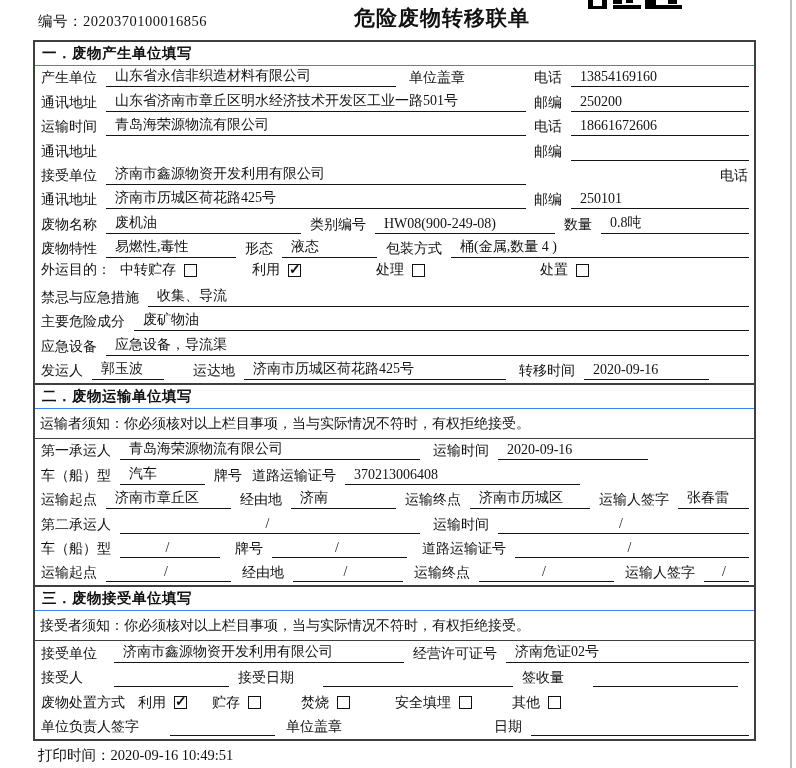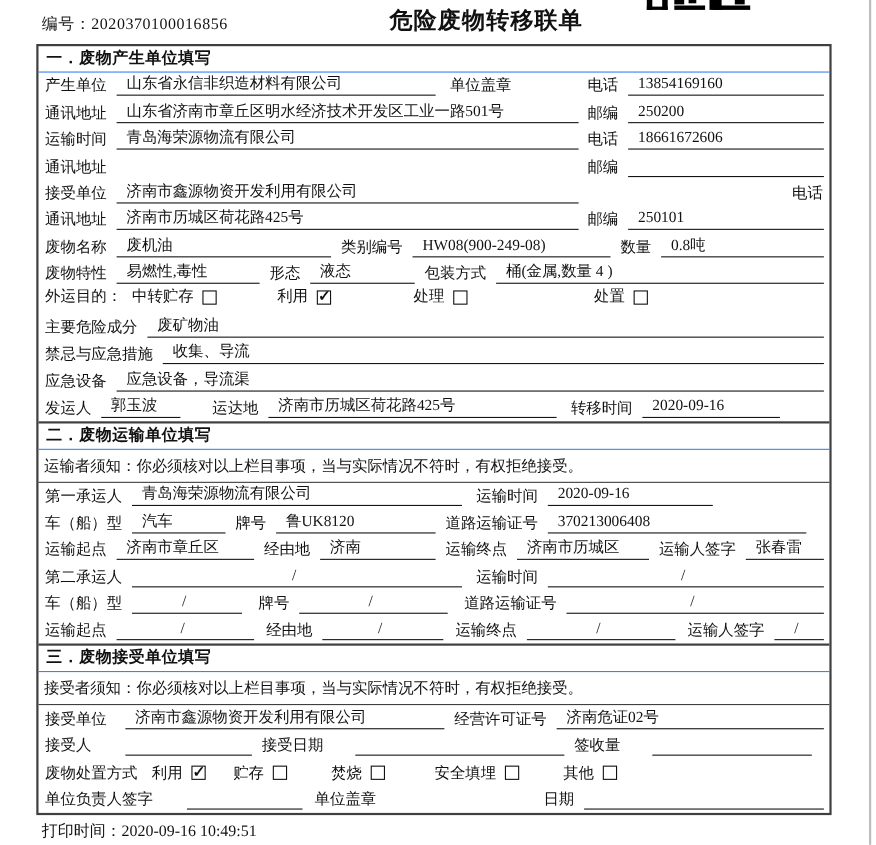--- a/index.html
+++ b/index.html
@@ -145,27 +145,27 @@
       <span class="cb"></span>
     </span>
     <span class="sp" style="width:115px"></span>
     <span class="opt">
       <span>处置</span>
       <span class="cb"></span>
     </span>
   </div>
 
   <div class="row">
+    <span class="lbl">禁忌与应急措施</span>
+    <span class="val grow">收集、导流</span>
+  </div>
+
+  <div class="row">
     <span class="lbl">主要危险成分</span>
     <span class="val grow">废矿物油</span>
-  </div>
-
-  <div class="row">
-    <span class="lbl">禁忌与应急措施</span>
-    <span class="val grow">收集、导流</span>
   </div>
 
   <div class="row">
     <span class="lbl">应急设备</span>
     <span class="val grow">应急设备，导流渠</span>
   </div>
 
   <div class="row">
     <span class="lbl">发运人</span>
     <span class="val" style="width:72px">郭玉波</span>
@@ -188,21 +188,20 @@
     <span class="val" style="width:300px">青岛海荣源物流有限公司</span>
     <span class="sp" style="width:12px"></span>
     <span class="lbl">运输时间</span>
     <span class="val" style="width:150px">2020-09-16</span>
   </div>
 
   <div class="row">
     <span class="lbl">车（船）型</span>
     <span class="val" style="width:85px">汽车</span>
     <span class="lbl" style="margin-left:8px">牌号</span>
-    <span class="val" style="width:145px">鲁UK8120</span>
     <span class="lbl" style="margin-left:8px">道路运输证号</span>
     <span class="val" style="width:235px">370213006408</span>
   </div>
 
   <div class="row">
     <span class="lbl">运输起点</span>
     <span class="val" style="width:125px">济南市章丘区</span>
     <span class="lbl" style="margin-left:8px">经由地</span>
     <span class="val" style="width:105px">济南</span>
     <span class="lbl" style="margin-left:8px">运输终点</span>

